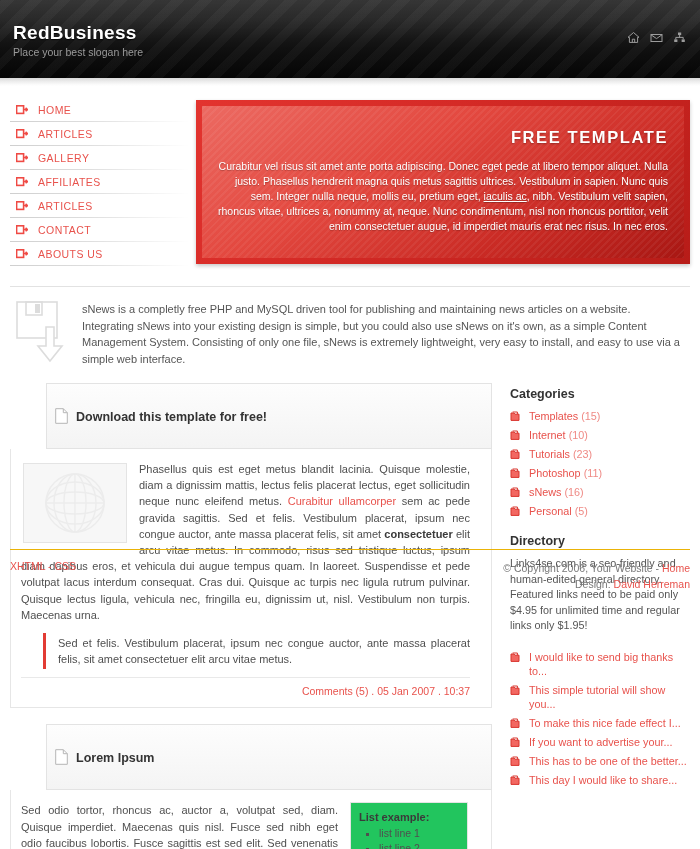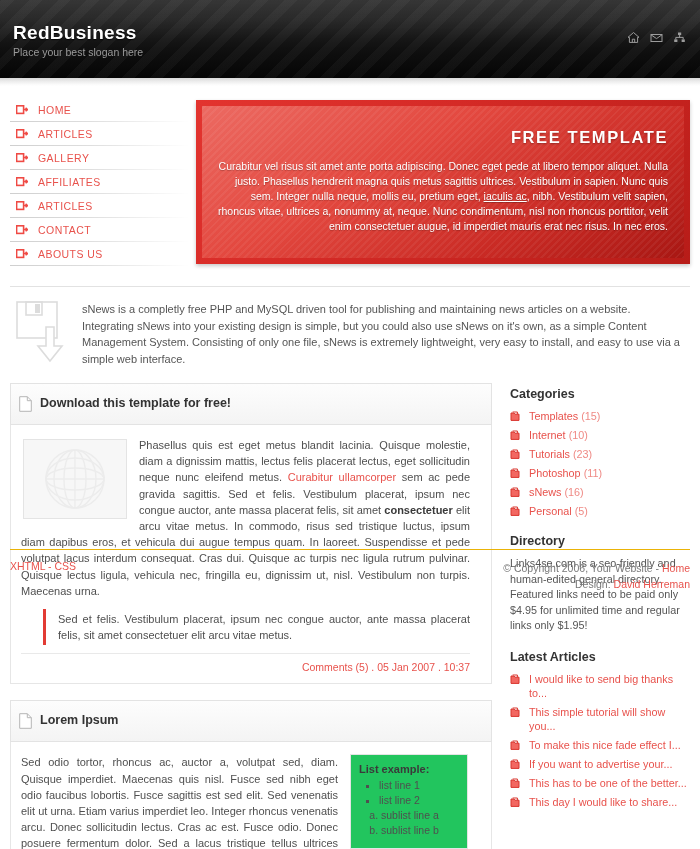--- a/index.html
+++ b/index.html
@@ -130,24 +130,25 @@
   #main {
     display:flex; align-items:flex-start;
     padding:0 10px;
   }
   #content { width:482px; flex:0 0 482px; }
   #sidebar { flex:1 1 auto; padding-left:18px; padding-top:4px; }
 
   
   .article { margin-bottom:16px; }
   .article-head {
-    display:flex; align-items:flex-start;
+    display:flex; align-items:flex-end;
     border:1px solid #e3e3e3;
     background:linear-gradient(to bottom,#fdfdfd,#f4f4f4);
-    padding:12px 8px;
+    padding:24px 8px;
+    margin-left:36px;
   }
   .art-ico { width:13px; height:16px; flex:0 0 13px; margin-right:8px; }
   .art-ico svg { display:block; }
   .article-title {
     font-size:12.5px; font-weight:bold; color:#333;
   }
   .article-body {
     border:1px solid #e6e6e6; border-top:none;
     padding:12px 21px 8px 10px;
   }
@@ -469,21 +470,20 @@
           <span class="side-txt"><span>Personal</span> <span class="cnt">(5)</span></span>
         </div>
       </div>
 
       <div class="side-block">
         <div class="side-h">Directory</div>
         <p class="side-p">Links4se.com is a seo-friendly and human-edited general directory. Featured links need to be paid only $4.95 for unlimited time and regular links only $1.95!</p>
       </div>
 
       <div class="side-block">
-        <div class="side-h">Latest Articles</div>
 
         <div class="side-li">
           <span class="side-ico">
               <svg width="10" height="11" viewBox="0 0 10 11">
                 <path d="M1 2 L4 2 L5 3.2 L9 3.2 L9 9.4 L1 9.4 Z" fill="#f26761" stroke="#d8342d" stroke-width="1"></path>
                 <path d="M2.6 1 L7.4 1 L7.4 3.2" fill="none" stroke="#d8342d" stroke-width="1"></path>
               </svg>
             </span>
           <span class="side-txt">I would like to send big thanks to...</span>
         </div>

